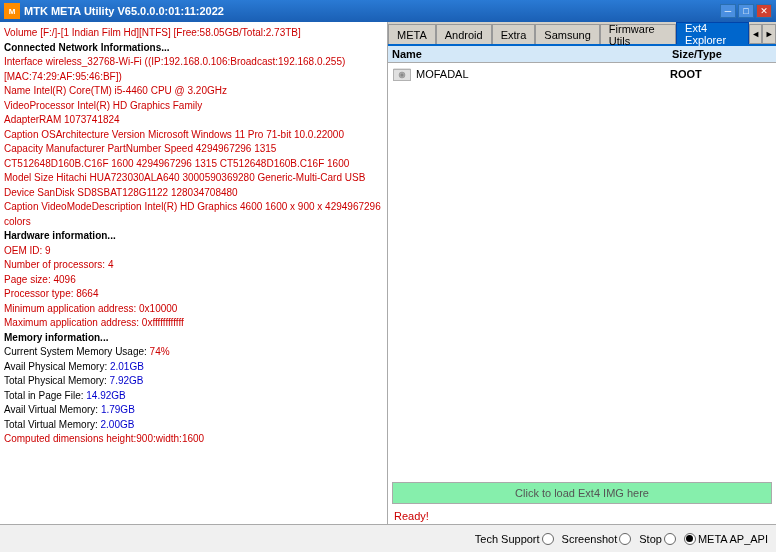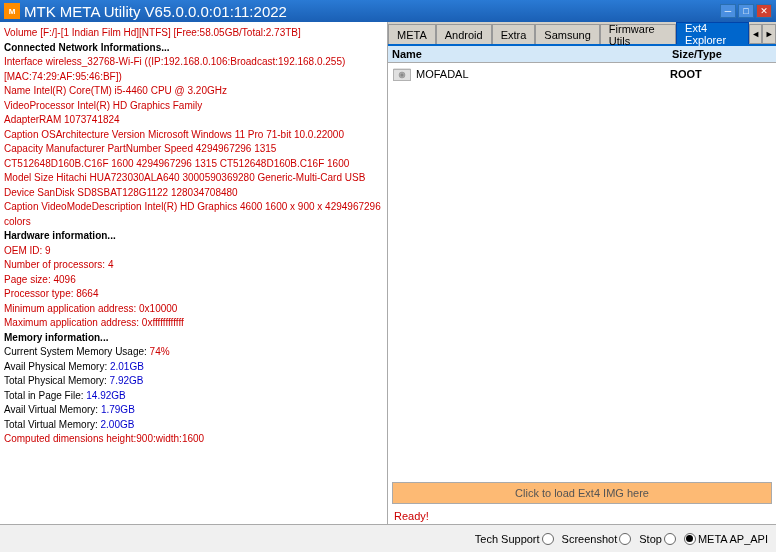--- a/index.html
+++ b/index.html
@@ -33,22 +33,22 @@
       height: 16px;
       background: #ff8c00;
       display: flex;
       align-items: center;
       justify-content: center;
       font-size: 8px;
       font-weight: bold;
       color: white;
     }
     .title-bar-title {
-      font-size: 15px;
-      font-weight: normal;
+      font-size: 11px;
+      font-weight: bold;
     }
     .title-bar-controls {
       display: flex;
       gap: 2px;
     }
     .title-btn {
       width: 16px;
       height: 14px;
       background: #4a8fe0;
       border: 1px solid #2a6fb0;
@@ -173,21 +173,21 @@
     .file-type {
       flex: 1;
       font-size: 11px;
       font-weight: bold;
     }
 
     
     .drop-zone {
       margin: 4px;
       border: 1px solid #aaa;
-      background: #fdba74;
+      background: #86efac;
       text-align: center;
       padding: 4px;
       font-size: 11px;
       color: #555;
       flex-shrink: 0;
     }
 
     
     .right-status {
       padding: 2px 6px;

